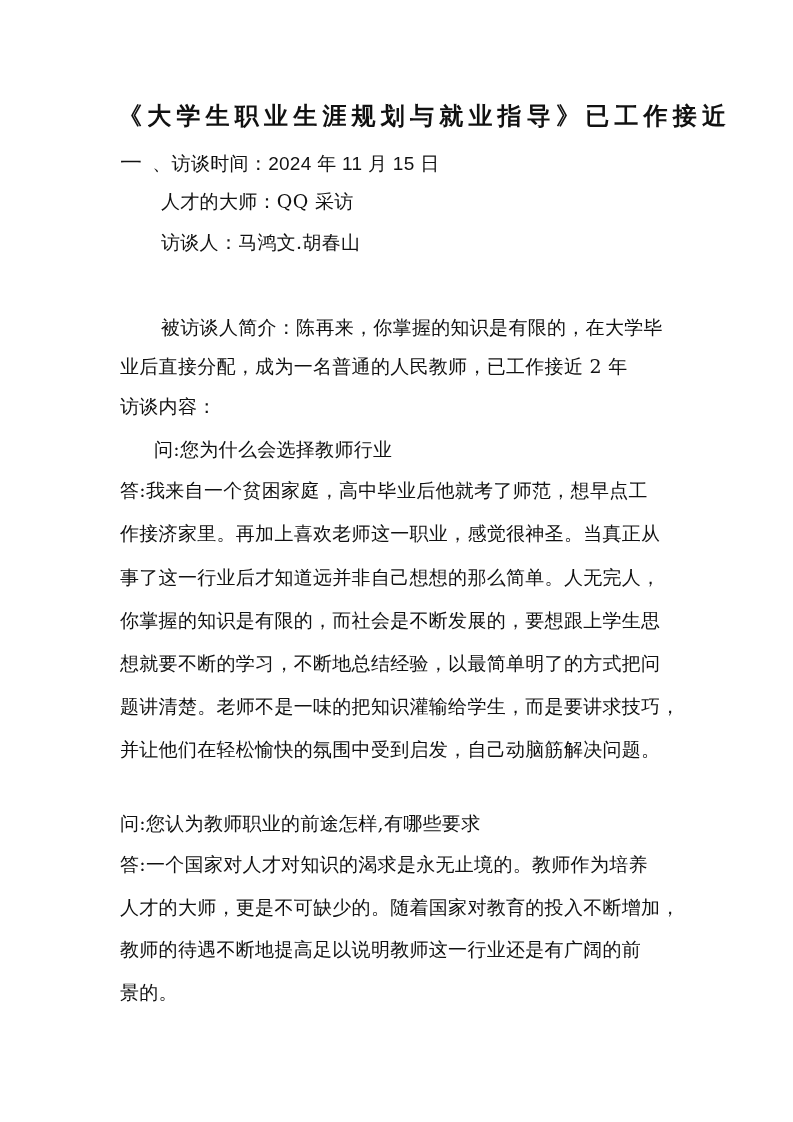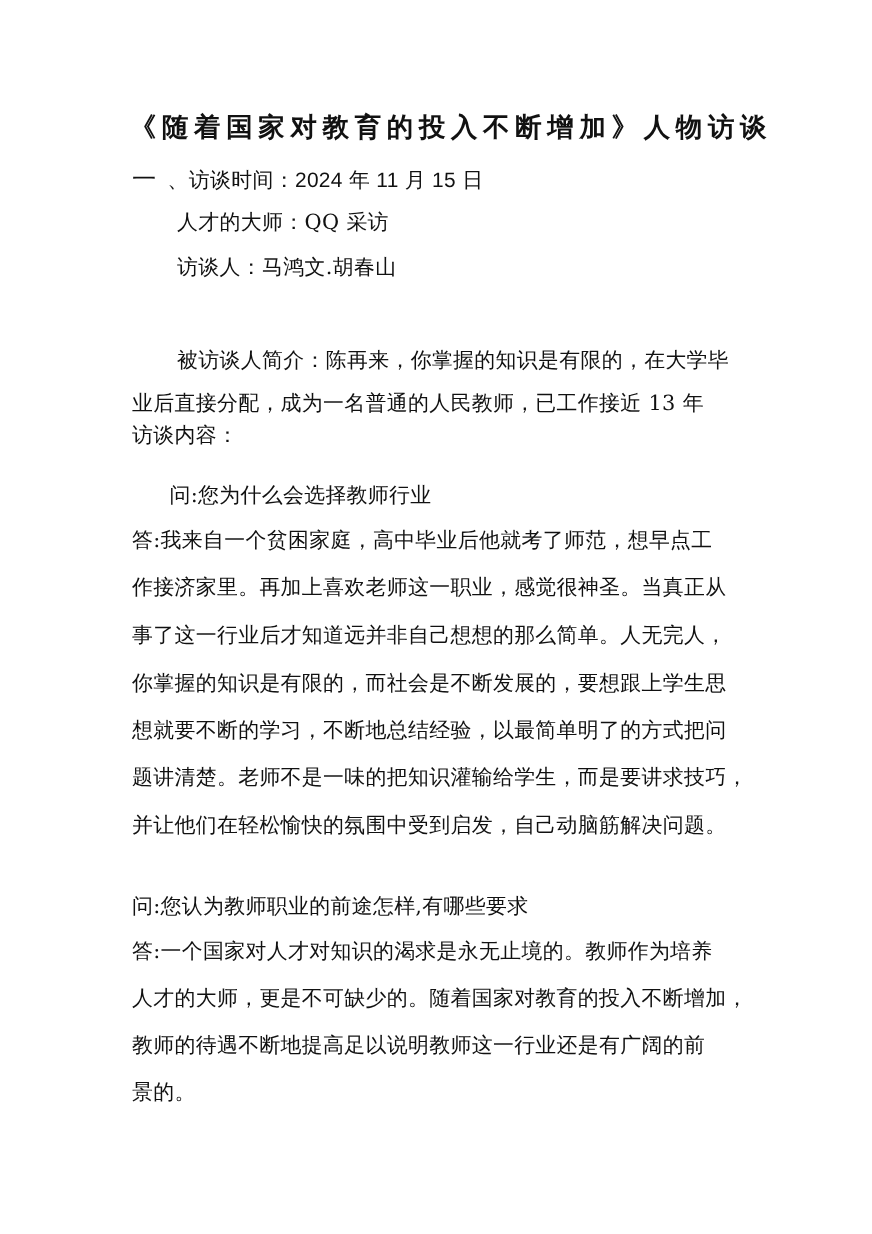--- a/index.html
+++ b/index.html
@@ -13,33 +13,33 @@
     .num { font-family: "Liberation Sans", sans-serif; }
     .head-mark { font-family: "DejaVu Sans", sans-serif; font-size: 22px; margin-right: 10px; }
     .indent1 { left: 161px; }
     .indent-q { left: 154px; }
   </style>
 </head>
 <body>
 
 <div class="page">
 
-  <div class="title">《随着国家对教育的投入不断增加》人物访谈</div>
+  <div class="title">《大学生职业生涯规划与就业指导》已工作接近</div>
 
   <div class="line" style="top:148px;">
     <span class="head-mark">一</span><span>、访谈时间：</span><span class="num">2024 年 11 月 15 日</span>
   </div>
 
   <div class="line indent1" style="top:189px;">人才的大师：QQ 采访</div>
   <div class="line indent1" style="top:230px;">访谈人：马鸿文.胡春山</div>
 
   <div class="line indent1" style="top:315px;">被访谈人简介：陈再来，你掌握的知识是有限的，在大学毕</div>
-  <div class="line" style="top:354px;">业后直接分配，成为一名普通的人民教师，已工作接近 13 年</div>
+  <div class="line" style="top:354px;">业后直接分配，成为一名普通的人民教师，已工作接近 2 年</div>
 
-  <div class="line" style="top:383px;text-align:center;">访谈内容：</div>
+  <div class="line" style="top:394px;text-align:center;">访谈内容：</div>
 
   <div class="line indent-q" style="top:437px;">问:您为什么会选择教师行业</div>
 
   <div class="line" style="top:478px;">答:我来自一个贫困家庭，高中毕业后他就考了师范，想早点工</div>
   <div class="line" style="top:521px;">作接济家里。再加上喜欢老师这一职业，感觉很神圣。当真正从</div>
   <div class="line" style="top:565px;">事了这一行业后才知道远并非自己想想的那么简单。人无完人，</div>
   <div class="line" style="top:608px;">你掌握的知识是有限的，而社会是不断发展的，要想跟上学生思</div>
   <div class="line" style="top:651px;">想就要不断的学习，不断地总结经验，以最简单明了的方式把问</div>
   <div class="line" style="top:694px;">题讲清楚。老师不是一味的把知识灌输给学生，而是要讲求技巧，</div>
   <div class="line" style="top:737px;">并让他们在轻松愉快的氛围中受到启发，自己动脑筋解决问题。</div>

